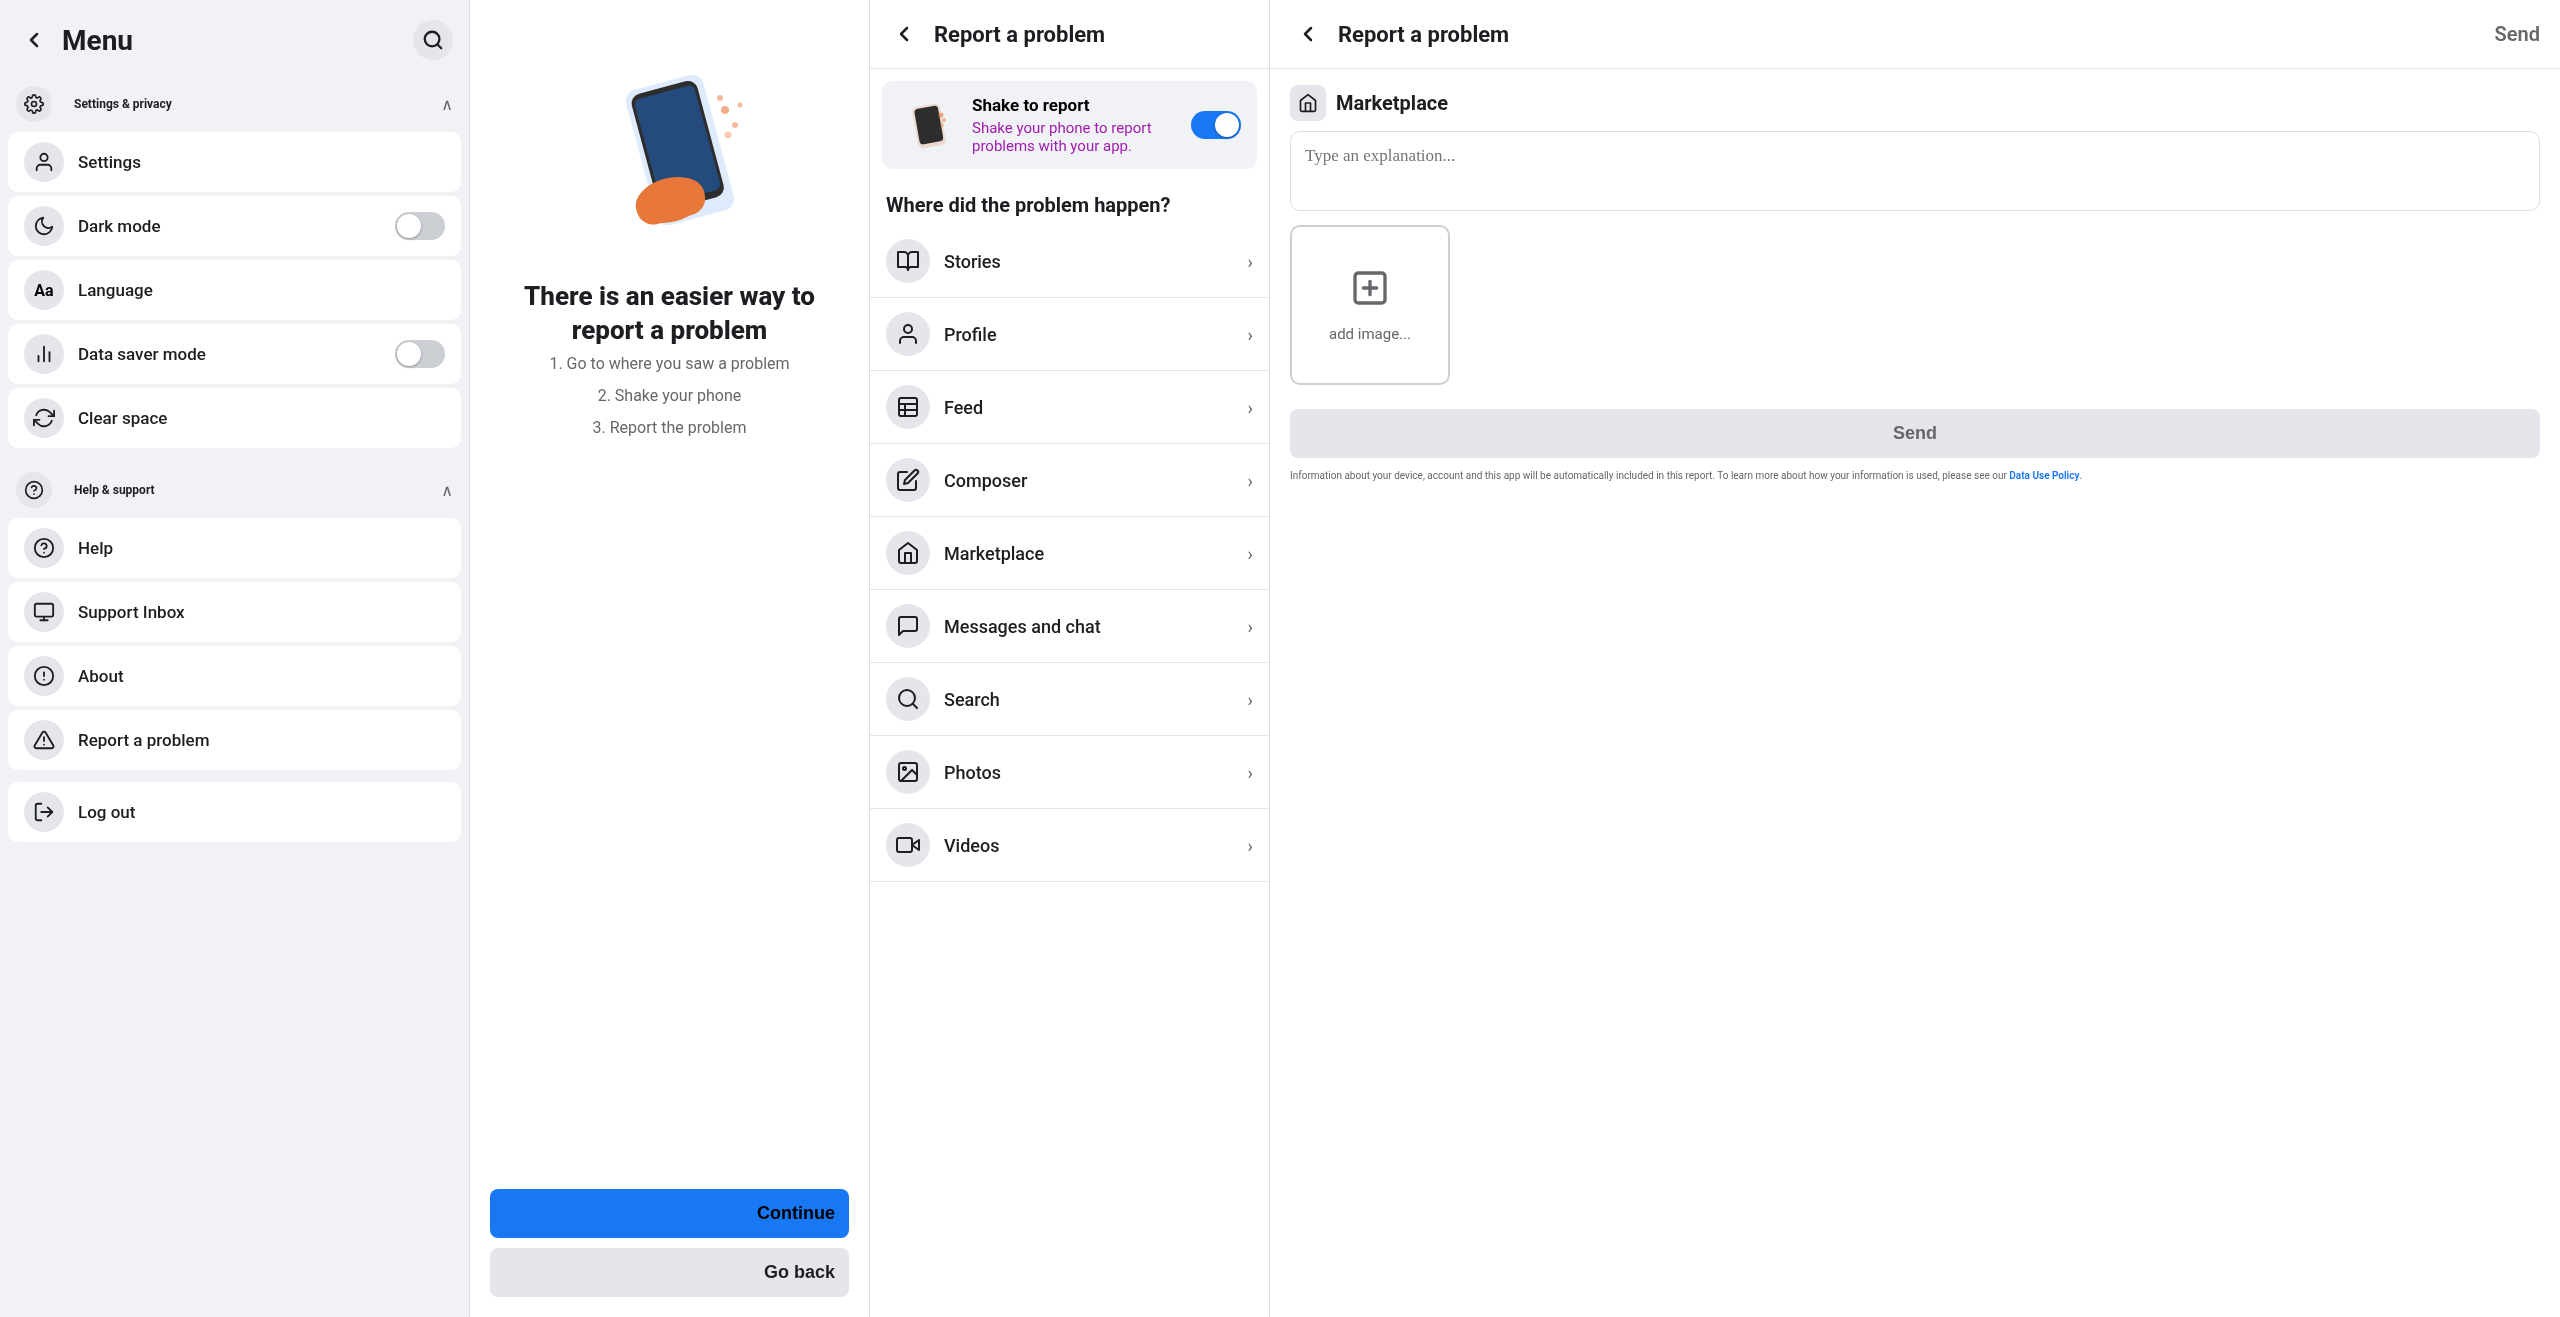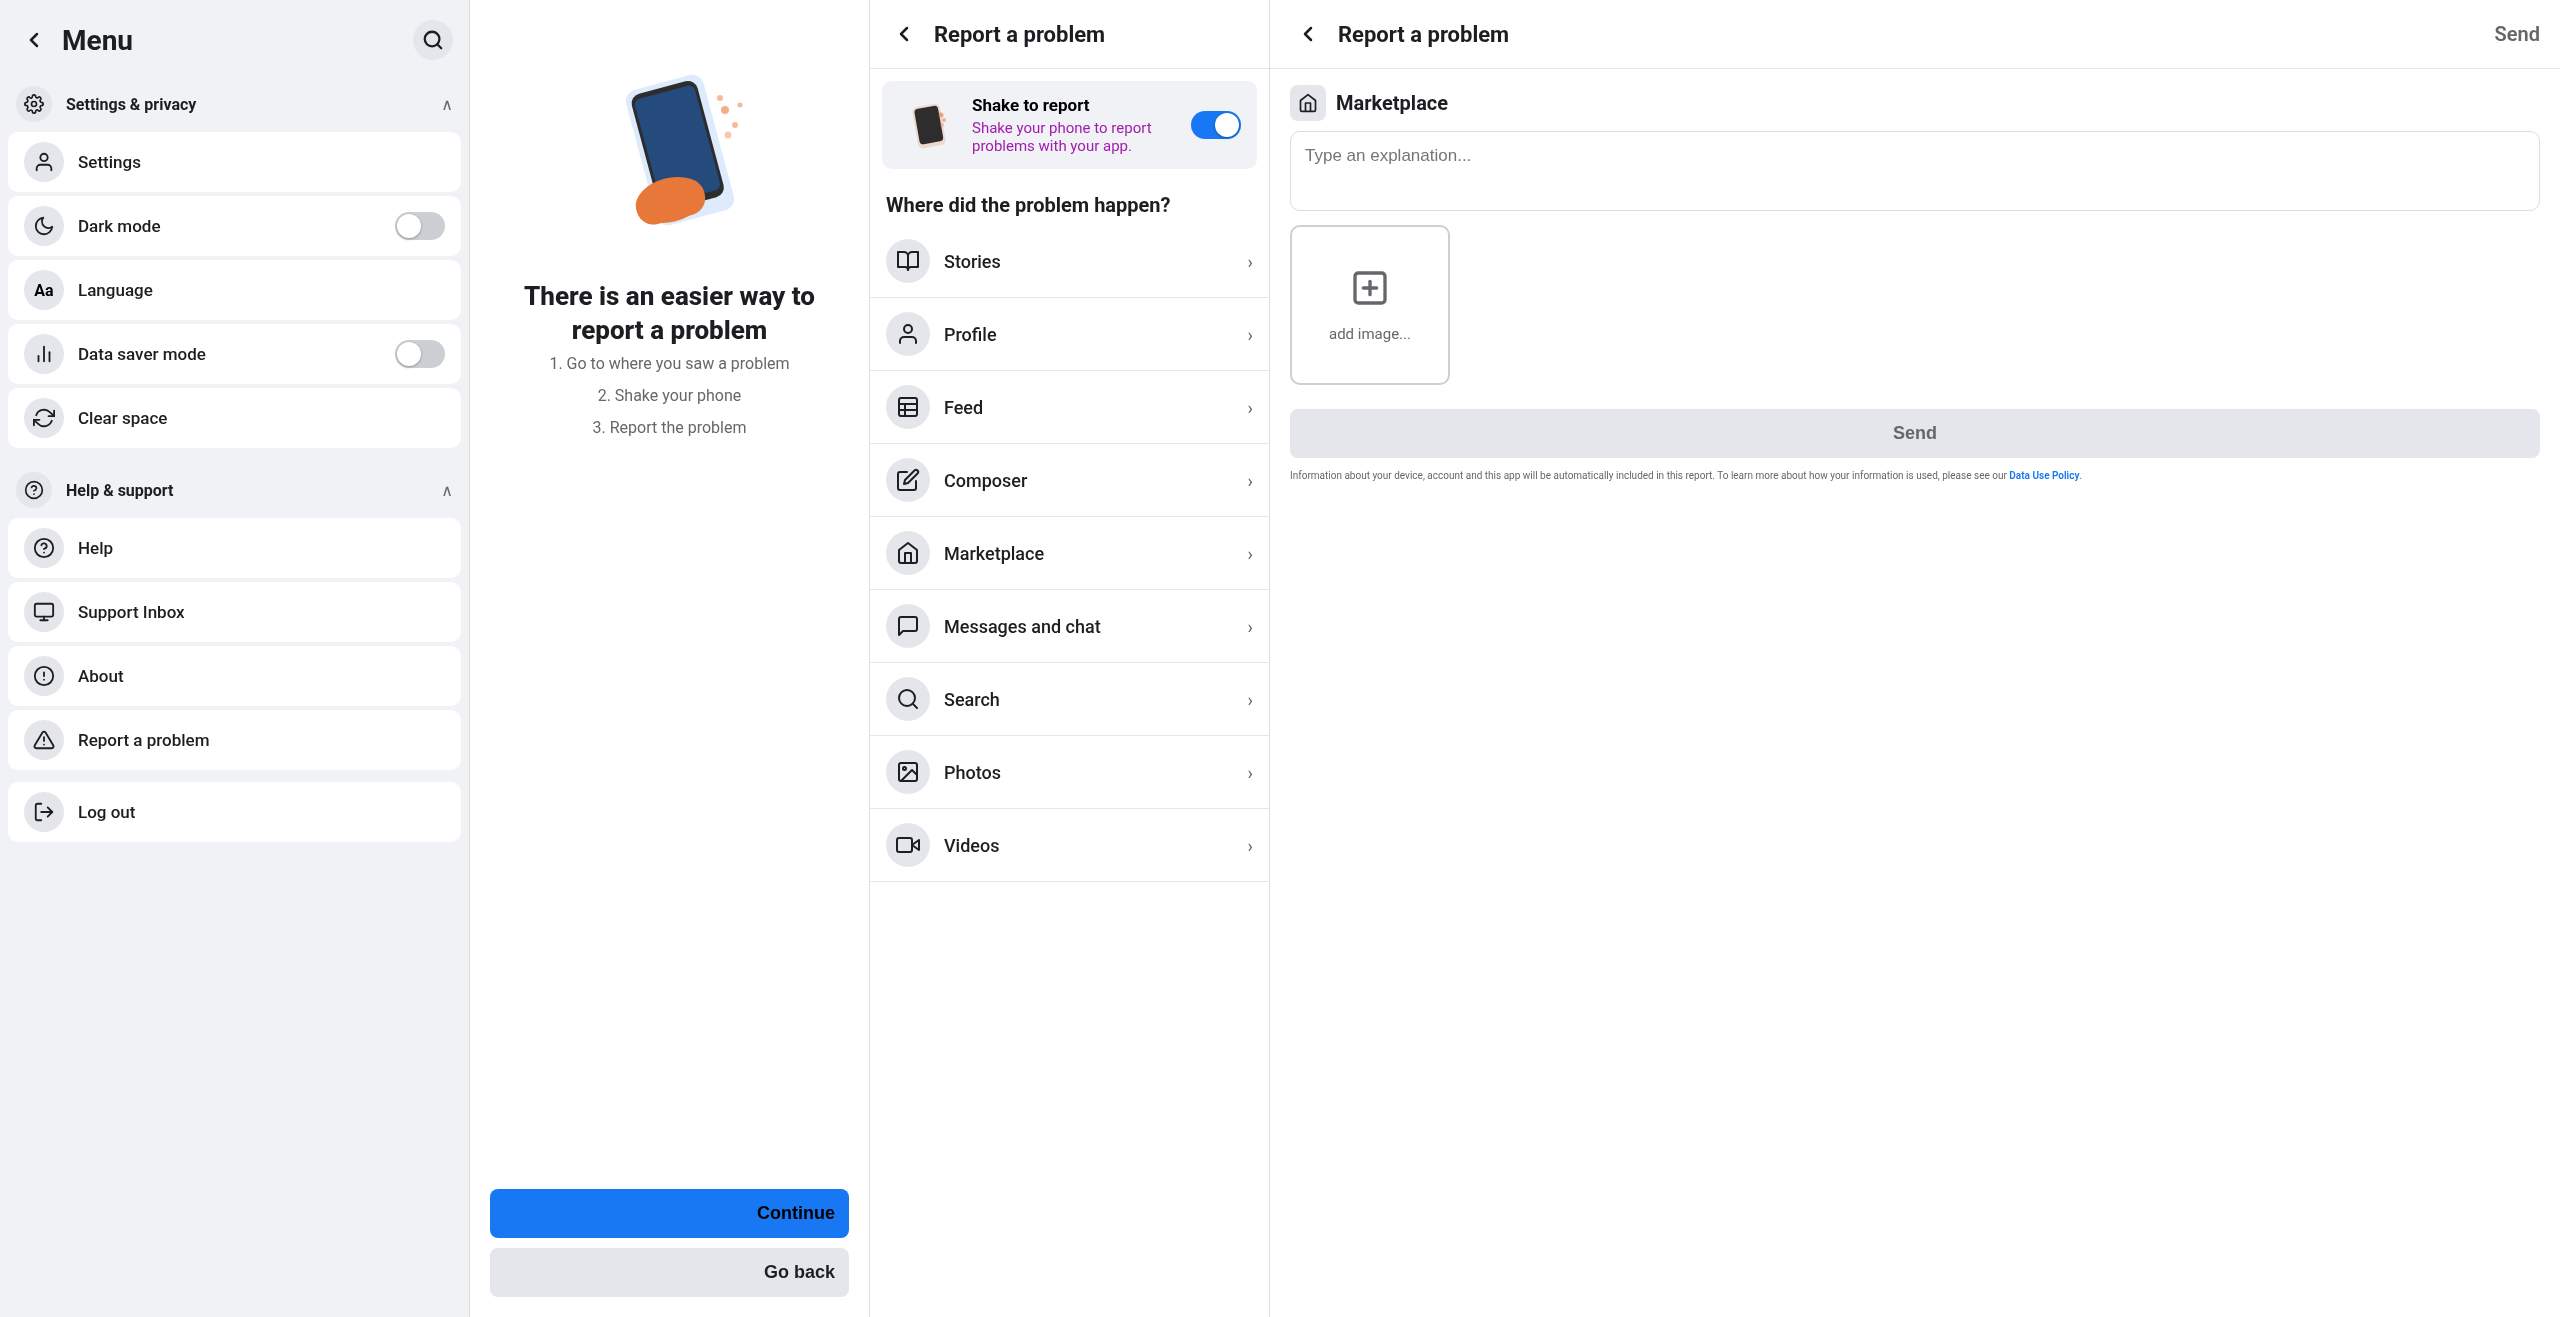--- a/index.html
+++ b/index.html
@@ -62,26 +62,26 @@
     }
 
     .section-header {
       display: flex;
       align-items: center;
       justify-content: space-between;
       padding: 14px 16px 8px;
     }
 
     .section-title {
-      font-size: 16px;
+      font-size: 12px;
       font-weight: 700;
       color: #1c1e21;
       display: flex;
       align-items: center;
-      gap: 14px;
+      gap: 22px;
     }
 
     .section-icon {
       width: 36px;
       height: 36px;
       border-radius: 50%;
       background: #e4e6eb;
       display: flex;
       align-items: center;
       justify-content: center;
@@ -395,21 +395,21 @@
     .explanation-textarea {
       margin: 0 20px;
       border: 1.5px solid #ddd;
       border-radius: 10px;
       padding: 14px;
       font-size: 17px;
       color: #c2410c;
       min-height: 80px;
       resize: none;
       outline: none;
-      font-family: Liberation Sans, sans-serif;
+      font-family: Liberation Serif, serif;
       background: #fff;
     }
 
     .add-image-box {
       margin: 14px 20px;
       border: 2px solid #ccd0d5;
       border-radius: 10px;
       width: 160px;
       height: 160px;
       display: flex;

